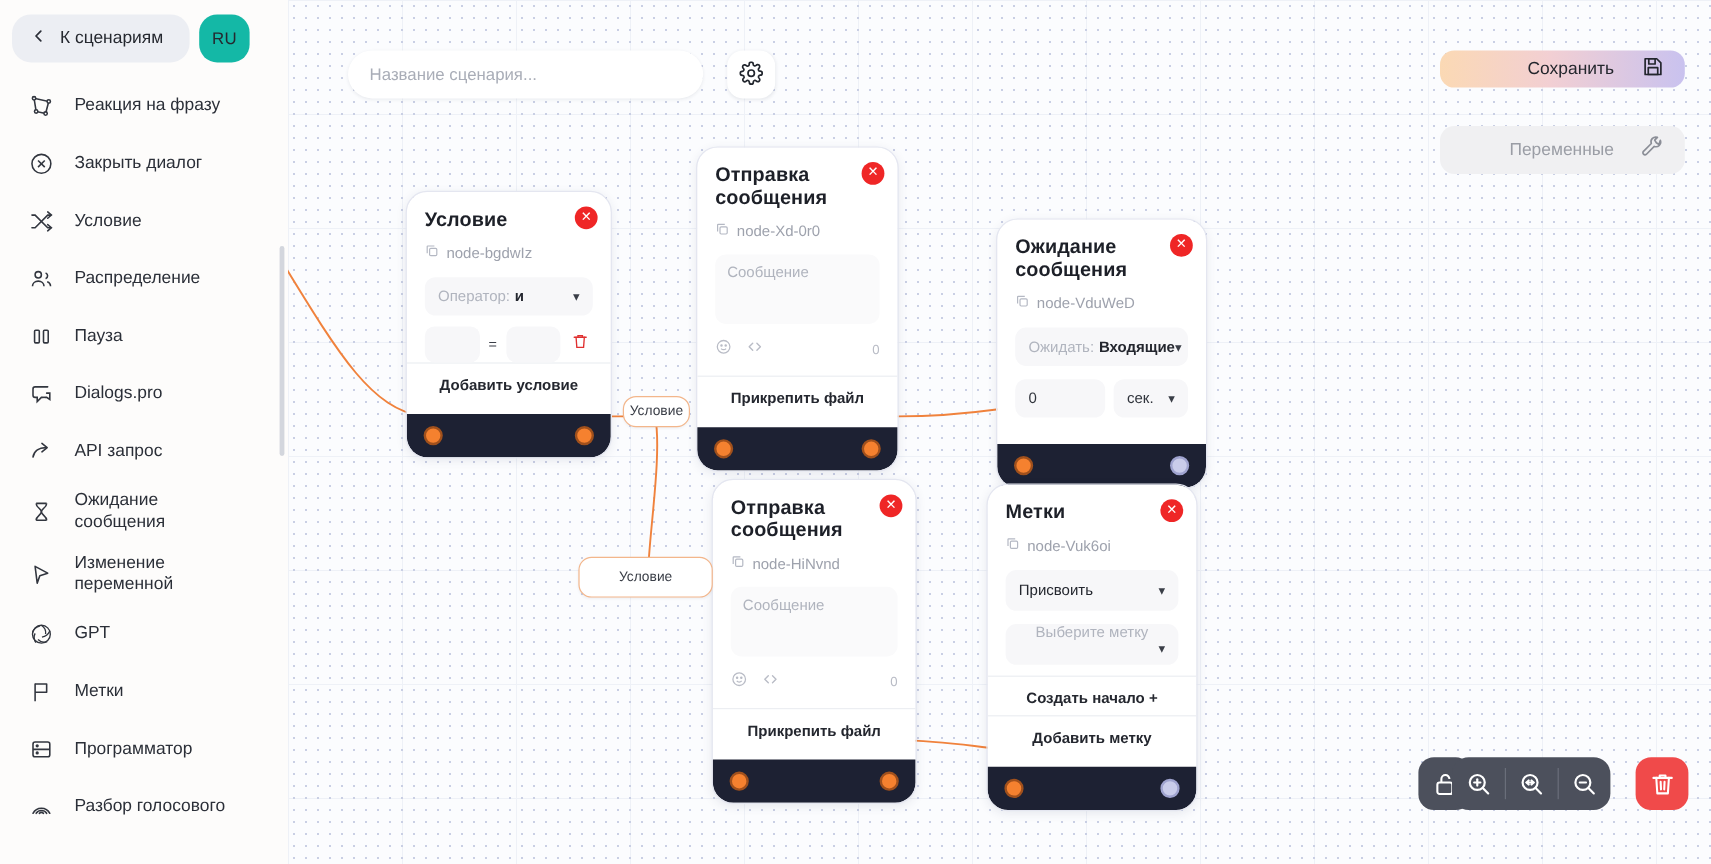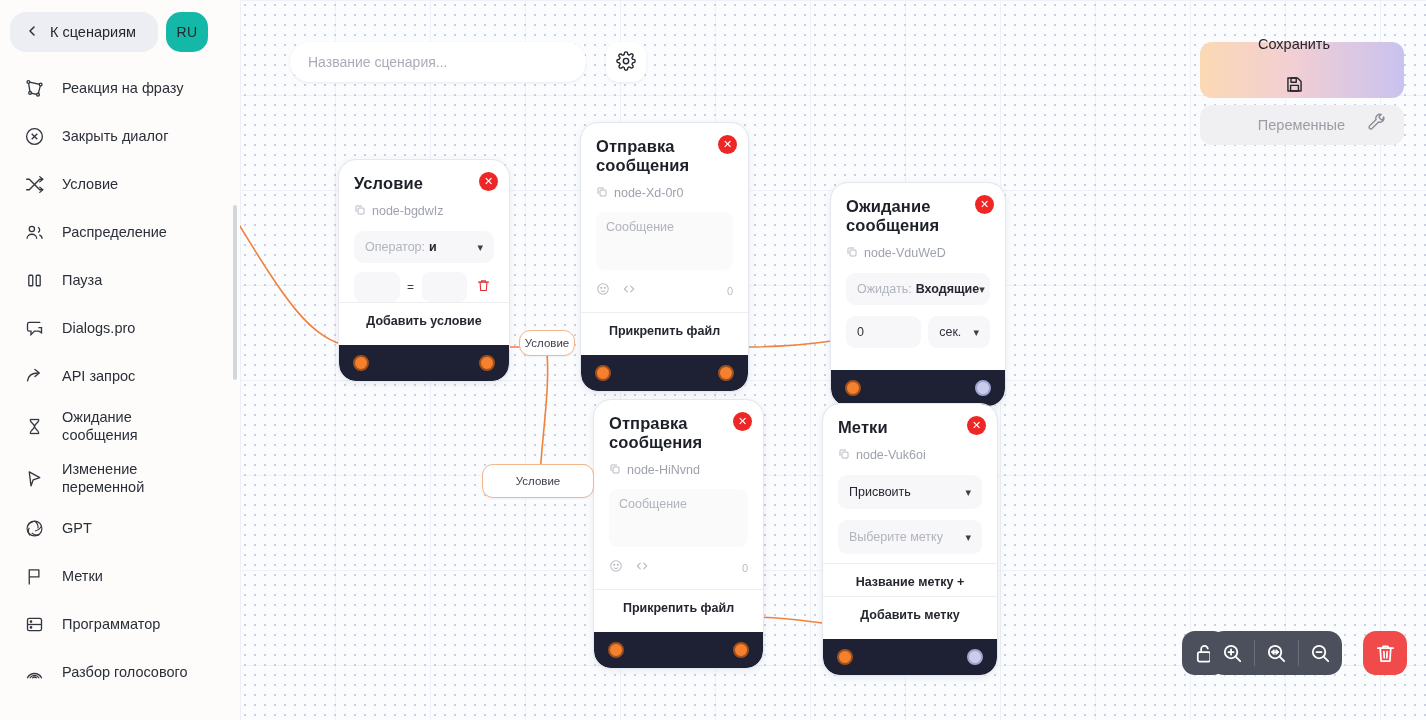--- a/index.html
+++ b/index.html
@@ -85,27 +85,26 @@
   #gear-btn {
     position: absolute; left: 366px; top: 42px;
     width: 40px; height: 40px; border-radius: 13px; border: none;
     background: #ffffff; box-shadow: 0 1px 3px rgba(30,40,70,.09);
     cursor: pointer; display: flex; align-items: center; justify-content: center;
   }
   #gear-btn svg { width: 20px; height: 20px; color: #22262e; }
 
   #save-btn {
     position: absolute; right: 22px; top: 42px;
-    width: 204px; height: 56px; border: none; border-radius: 12px;
+    width: 204px; height: 31px; border: none; border-radius: 12px;
     background: linear-gradient(90deg,#fbd9b4 0%,#f2cfd3 45%,#c9c2ef 100%);
     cursor: pointer; display: flex; align-items: center; justify-content: flex-end;
     gap: 22px; padding-right: 16px;
     font-size: 14.5px; color: #23262d;
     font-family: "Liberation Sans", sans-serif;
-    flex-direction: column;
   }
   #vars-btn {
     position: absolute; right: 22px; top: 105px;
     width: 204px; height: 40px; border: none; border-radius: 12px;
     background: #f0f0f2; cursor: pointer;
     display: flex; align-items: center; justify-content: flex-end;
     gap: 22px; padding-right: 16px;
     font-size: 14.5px; color: #9a9da5;
     font-family: "Liberation Sans", sans-serif;
   }
@@ -619,25 +618,25 @@
                 <rect x="8" y="8" width="12" height="12" rx="2"></rect>
                 <path d="M4 16V5a1 1 0 0 1 1-1h11"></path>
               </svg>
           </span>
           <span class="node-id">node-Vuk6oi</span>
         </div>
         <div class="field" style="height:34px;">
           <span style="color:#24272f;text-align:center;">Присвоить</span>
           <span class="chev">▾</span>
         </div>
-        <div class="field" style="height:34px;">
+        <div class="field" style="height:34px;flex-direction:column;">
           <span class="lbl-mut">Выберите метку</span>
           <span class="chev">▾</span>
         </div>
-        <div class="divider-btn" style="margin-top:9px;">Название метку +</div>
+        <div class="divider-btn" style="margin-top:9px;">Создать начало +</div>
         <div class="divider-btn">Добавить метку</div>
       </div>
       <div class="node-foot">
         <div class="handle orange left"></div>
         <div class="handle blue right"></div>
       </div>
     </div>
 
     <div class="edge-label" style="left:279px; top:330px; width:56px; height:26px;">Условие</div>
     <div class="edge-label" style="left:242px; top:464px; width:112px; height:34px;">Условие</div>

